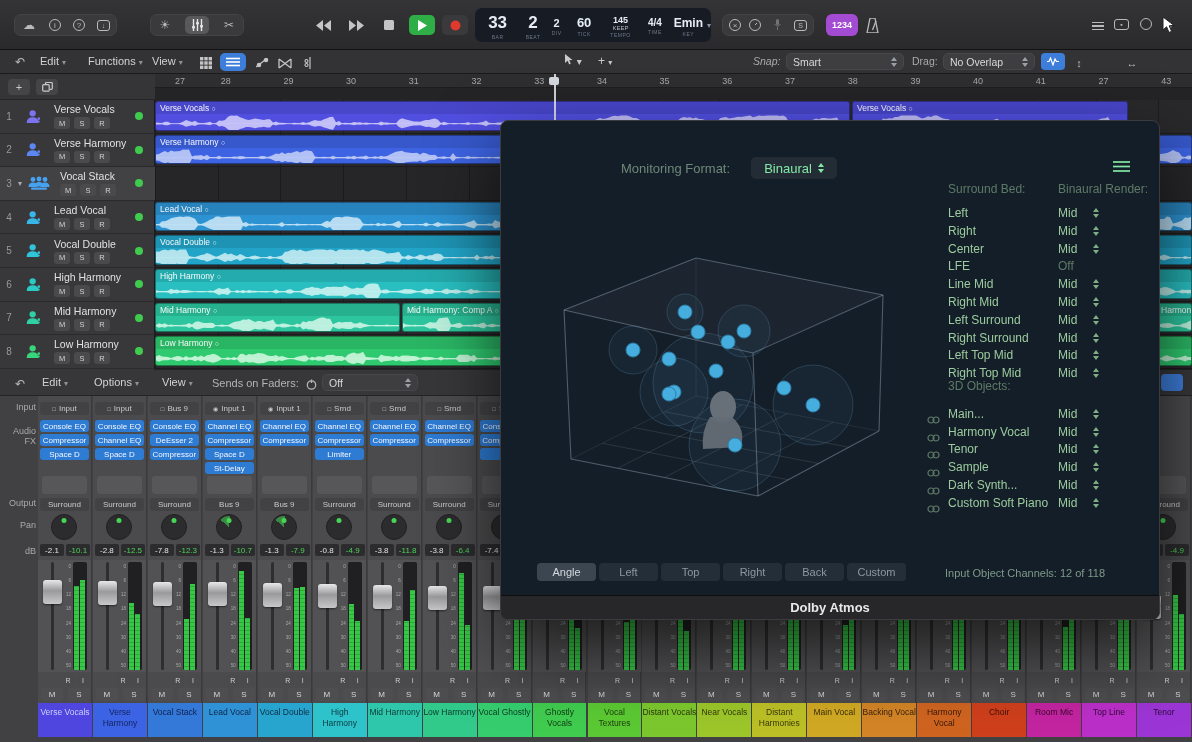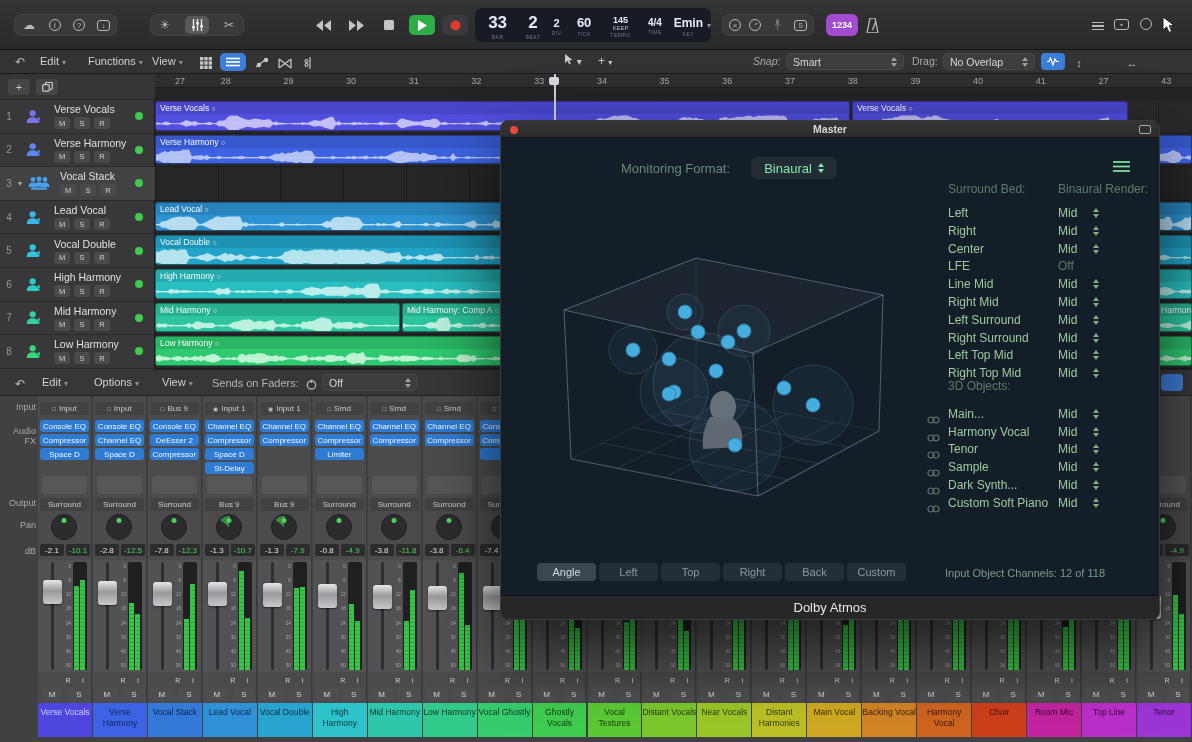--- a/index.html
+++ b/index.html
@@ -83,21 +83,21 @@
   .closebtn{position:absolute;left:9px;top:5px;width:8px;height:8px;border-radius:50%;background:#e8483e;}
   .agreen{color:#9bcb9e;}
   .aheader{color:#5e7a66;font-size:11px;}
   .arow{position:absolute;font-size:12px;}
   .astep{display:inline-flex;flex-direction:column;gap:2px;vertical-align:middle;}
   .astep i{display:block;width:0;height:0;border-left:3px solid transparent;border-right:3px solid transparent;}
   .astep .up{border-bottom:4px solid #7fae85;}
   .astep .dn{border-top:4px solid #7fae85;}
   .vbtn{position:absolute;top:442px;height:18px;border-radius:4px;background:#242e39;color:#8b97a1;font-size:11px;display:flex;align-items:center;justify-content:center;}
   .vbtn.sel{background:#3c4650;color:#d3d9de;}
-  #afooter{position:absolute;left:0;bottom:0;width:100%;height:24px;background:#272729;border-radius:0 0 7px 7px;border-top:1px solid #0d0d0e;color:#e8e8ea;font-size:13px;display:flex;align-items:center;justify-content:center;}
+  #afooter{position:absolute;left:0;bottom:0;width:100%;height:24px;background:#272729;border-radius:0 0 7px 7px;border-top:1px solid #0d0d0e;color:#e8e8ea;font-size:13px;display:flex;align-items:center;justify-content:center;font-weight:bold;}
 </style>
 </head>
 <body>
 
 <div id="root">
 
   <div id="topbar">
     <div class="pill" style="left:14px;">
       <span class="tbico">☁</span>
       <span class="circ">i</span>
@@ -1464,25 +1464,20 @@
         <div class="namelab" style="left: 862.25px; width: 53.95px; background: rgb(210, 132, 38); color: rgb(58, 34, 11);">Backing Vocal</div>
         <div class="namelab" style="left: 917.2px; width: 53.95px; background: rgb(207, 100, 32); color: rgb(56, 24, 10);">Harmony Vocal</div>
         <div class="namelab" style="left: 972.15px; width: 53.95px; background: rgb(207, 63, 28); color: rgb(58, 15, 8);">Choir</div>
         <div class="namelab" style="left: 1027.1px; width: 53.95px; background: rgb(195, 36, 160); color: rgb(56, 7, 44);">Room Mic</div>
         <div class="namelab" style="left: 1082.05px; width: 53.95px; background: rgb(187, 47, 201); color: rgb(51, 8, 58);">Top Line</div>
         <div class="namelab" style="left: 1137px; width: 53.95px; background: rgb(156, 53, 214); color: rgb(42, 11, 58);">Tenor</div>
       </div>
   </div>
 
   <div id="atmos">
-    <div id="atitle">
-      <span class="closebtn"></span>
-      <div class="t">Master</div>
-      <span class="abs" style="right:8px;top:4px;width:12px;height:9px;border:1.2px solid #a9a9ab;border-radius:2px;"></span>
-    </div>
     <span class="arow aheader" style="left:120px;top:40px;font-size:13px;color:#6e8878;">Monitoring Format:</span>
     <span class="abs" style="left:250px;top:36px;width:86px;height:22px;background:#232c35;border-radius:5px;display:flex;align-items:center;justify-content:center;gap:6px;">
       <span style="color:#82e8a5;font-size:13px;">Binaural</span>
       <span class="astep">
           <i class="up" style="border-bottom-color:#82e8a5;"></i>
           <i class="dn" style="border-top-color:#82e8a5;"></i>
         </span>
     </span>
     <span class="abs" style="left:612px;top:38px;"><svg width="17" height="13" viewBox="0 0 17 13" stroke="#82e8a5" stroke-width="1.7">
           <line x1="0" y1="2" x2="17" y2="2"></line>

